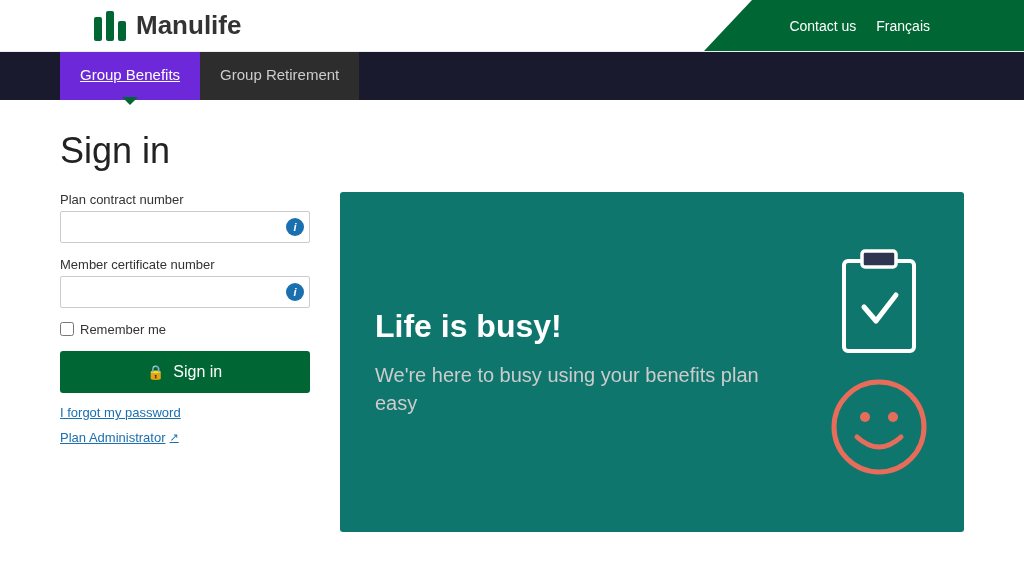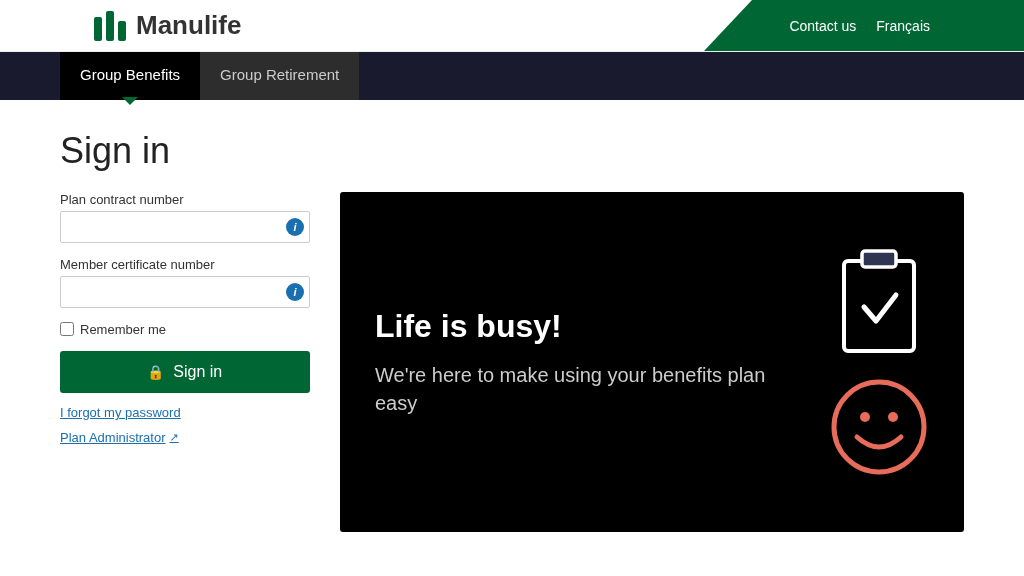--- a/index.html
+++ b/index.html
@@ -75,23 +75,24 @@
     }
     .nav-tab {
       padding: 14px 20px;
       font-size: 15px;
       cursor: pointer;
       color: #ccc;
       text-decoration: none;
       border-bottom: 3px solid transparent;
     }
     .nav-tab.active {
-      background: #000000;
-      color: #fff;
-      position: relative;
+      background: #6d28d9;
+      color: #fff;
+      position: relative;
+      text-decoration: underline;
     }
     .nav-tab.active::after {
       content: '';
       position: absolute;
       bottom: -8px;
       left: 50%;
       transform: translateX(-50%);
       width: 0;
       height: 0;
       border-left: 8px solid transparent;
@@ -229,21 +230,21 @@
       cursor: pointer;
       text-align: right;
     }
     .external-icon {
       font-size: 11px;
     }
 
     
     .promo-panel {
       flex: 1;
-      background: #000000;
+      background: #0f766e;
       border-radius: 3px;
       padding: 40px 35px;
       display: flex;
       align-items: center;
       gap: 30px;
       min-height: 340px;
       position: relative;
       overflow: hidden;
     }
     .promo-text {
@@ -335,21 +336,21 @@
 
       <div class="plan-admin">
         <span>Plan Administrator</span>
         <span class="external-icon">↗</span>
       </div>
     </div>
 
     <div class="promo-panel">
       <div class="promo-text">
         <div class="promo-title">Life is busy!</div>
-        <div class="promo-subtitle">We're here to make using your benefits plan easy</div>
+        <div class="promo-subtitle">We're here to busy using your benefits plan easy</div>
       </div>
       <div class="promo-icons">
 
         <svg width="90" height="110" viewBox="0 0 90 110" xmlns="http://www.w3.org/2000/svg">
           <rect x="10" y="14" width="70" height="90" rx="4" ry="4" fill="none" stroke="white" stroke-width="4"></rect>
           <rect x="28" y="4" width="34" height="16" rx="3" fill="#2d3550" stroke="white" stroke-width="3.5"></rect>
           <path d="M30 60 L42 74 L62 48" fill="none" stroke="white" stroke-width="5" stroke-linecap="round" stroke-linejoin="round"></path>
         </svg>
 
         <svg width="100" height="100" viewBox="0 0 100 100" xmlns="http://www.w3.org/2000/svg">

